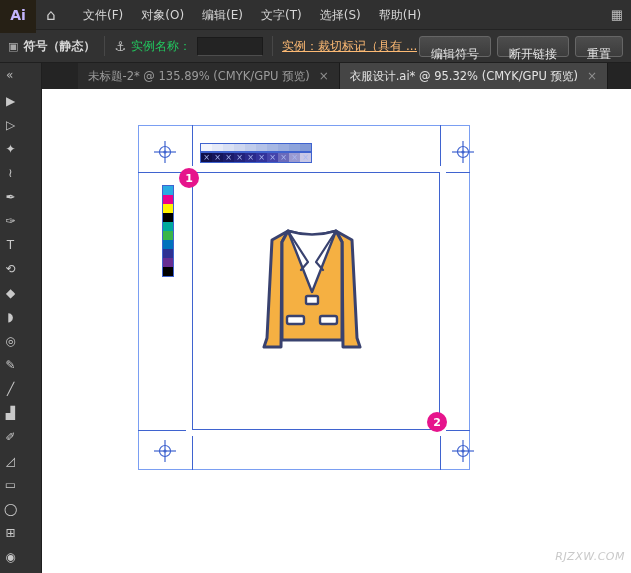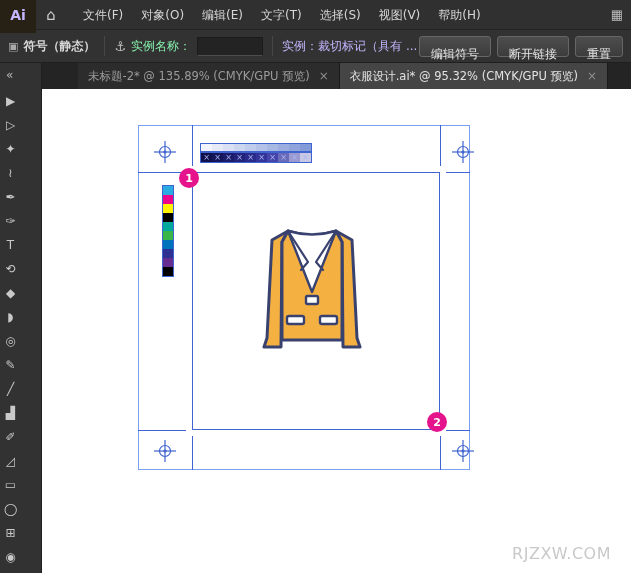--- a/index.html
+++ b/index.html
@@ -15,24 +15,24 @@
   .menu-item { padding:0 9px; line-height:30px; white-space:nowrap; cursor:default; }
   .workspace-switcher { margin-left:auto; margin-right:8px; font-size:13px; color:#bdbdbd; }
 
   
   .optionsbar { height:33px; background:#323232; border-bottom:1px solid #1f1f1f;
                 display:flex; align-items:center; color:#d9d9d9; font-size:12px; padding:0 8px; }
   .ctx-icon { color:#a8a8a8; font-size:11px; margin-right:5px; }
   .ctx-label { font-weight:bold; white-space:nowrap; }
   .vdiv { width:1px; height:20px; background:#1d1d1d; border-right:1px solid #474747; margin:0 9px; }
   .anchor-icon { color:#bdbdbd; margin-right:5px; font-size:13px; }
-  .field-label { white-space:nowrap; color:#86efac; }
+  .field-label { white-space:nowrap; color:#22c55e; }
   .name-input { width:66px; height:19px; margin-left:6px; background:#232323; border:1px solid #1a1a1a;
                 border-bottom-color:#4d4d4d; color:#e0e0e0; font-size:11px; padding:0 4px; }
-  .instance-info { white-space:nowrap; color:#c4b5fd; overflow:hidden; text-overflow:ellipsis; max-width:160px; }
+  .instance-info { white-space:nowrap; color:#fdba74; overflow:hidden; text-overflow:ellipsis; max-width:160px;text-decoration:underline; }
   .opt-buttons { margin-left:auto; display:flex; gap:6px; }
   .opt-btn { height:21px; padding:8px 11px; background:linear-gradient(#4d4d4d,#3c3c3c);
              border:1px solid #666; border-radius:3px; color:#e6e6e6; font-size:12px;
              line-height:19px; white-space:nowrap; cursor:default; }
 
   
   .workspace { display:flex; height:510px; }
 
   
   .toolpanel { width:42px; background:#323232; border-right:1px solid #1f1f1f; flex:none;
@@ -88,36 +88,35 @@
                    stroke-width:3; stroke-linejoin:round; }
   .jacket .white { fill:#ffffff; stroke:var(--jacket_stroke,#39426f); stroke-width:2.4; stroke-linejoin:round; }
   .jacket .seam  { fill:none; stroke:var(--jacket_stroke,#39426f); stroke-width:2.2; stroke-linejoin:round; stroke-linecap:round; }
 
   .badge { position:absolute; width:20px; height:20px; border-radius:50%;
            background:var(--badge,#e6148c); color:#fff; font-size:11px; font-weight:bold;
            display:flex; align-items:center; justify-content:center; }
   .badge-1 { left:137px; top:79px; }
   .badge-2 { left:385px; top:323px; }
 
-  .watermark { position:absolute; right:20px; bottom:10px; color:#c9c9c9; font-size:16px;
-               letter-spacing:.5px; }
+  .watermark { position:absolute; right:6px; bottom:10px; color:#c9c9c9; font-size:11px;
+               letter-spacing:.5px;font-style:italic; }
 </style>
 </head>
 <body>
 
 <div class="menubar">
   <div class="ai-logo">Ai</div>
   <div class="home-icon">⌂</div>
   <div class="menu-items" id="menu-items">
       <div class="menu-item">文件(F)</div>
       <div class="menu-item">对象(O)</div>
       <div class="menu-item">编辑(E)</div>
       <div class="menu-item">文字(T)</div>
       <div class="menu-item">选择(S)</div>
-      <div class="menu-item">视图(V)</div>
       <div class="menu-item">帮助(H)</div>
     </div>
   <div class="workspace-switcher">▦</div>
 </div>
 
 <div class="optionsbar">
   <span class="ctx-icon">▣</span>
   <span class="ctx-label">符号（静态）</span>
   <span class="vdiv"></span>
   <span class="anchor-icon">⚓</span>

